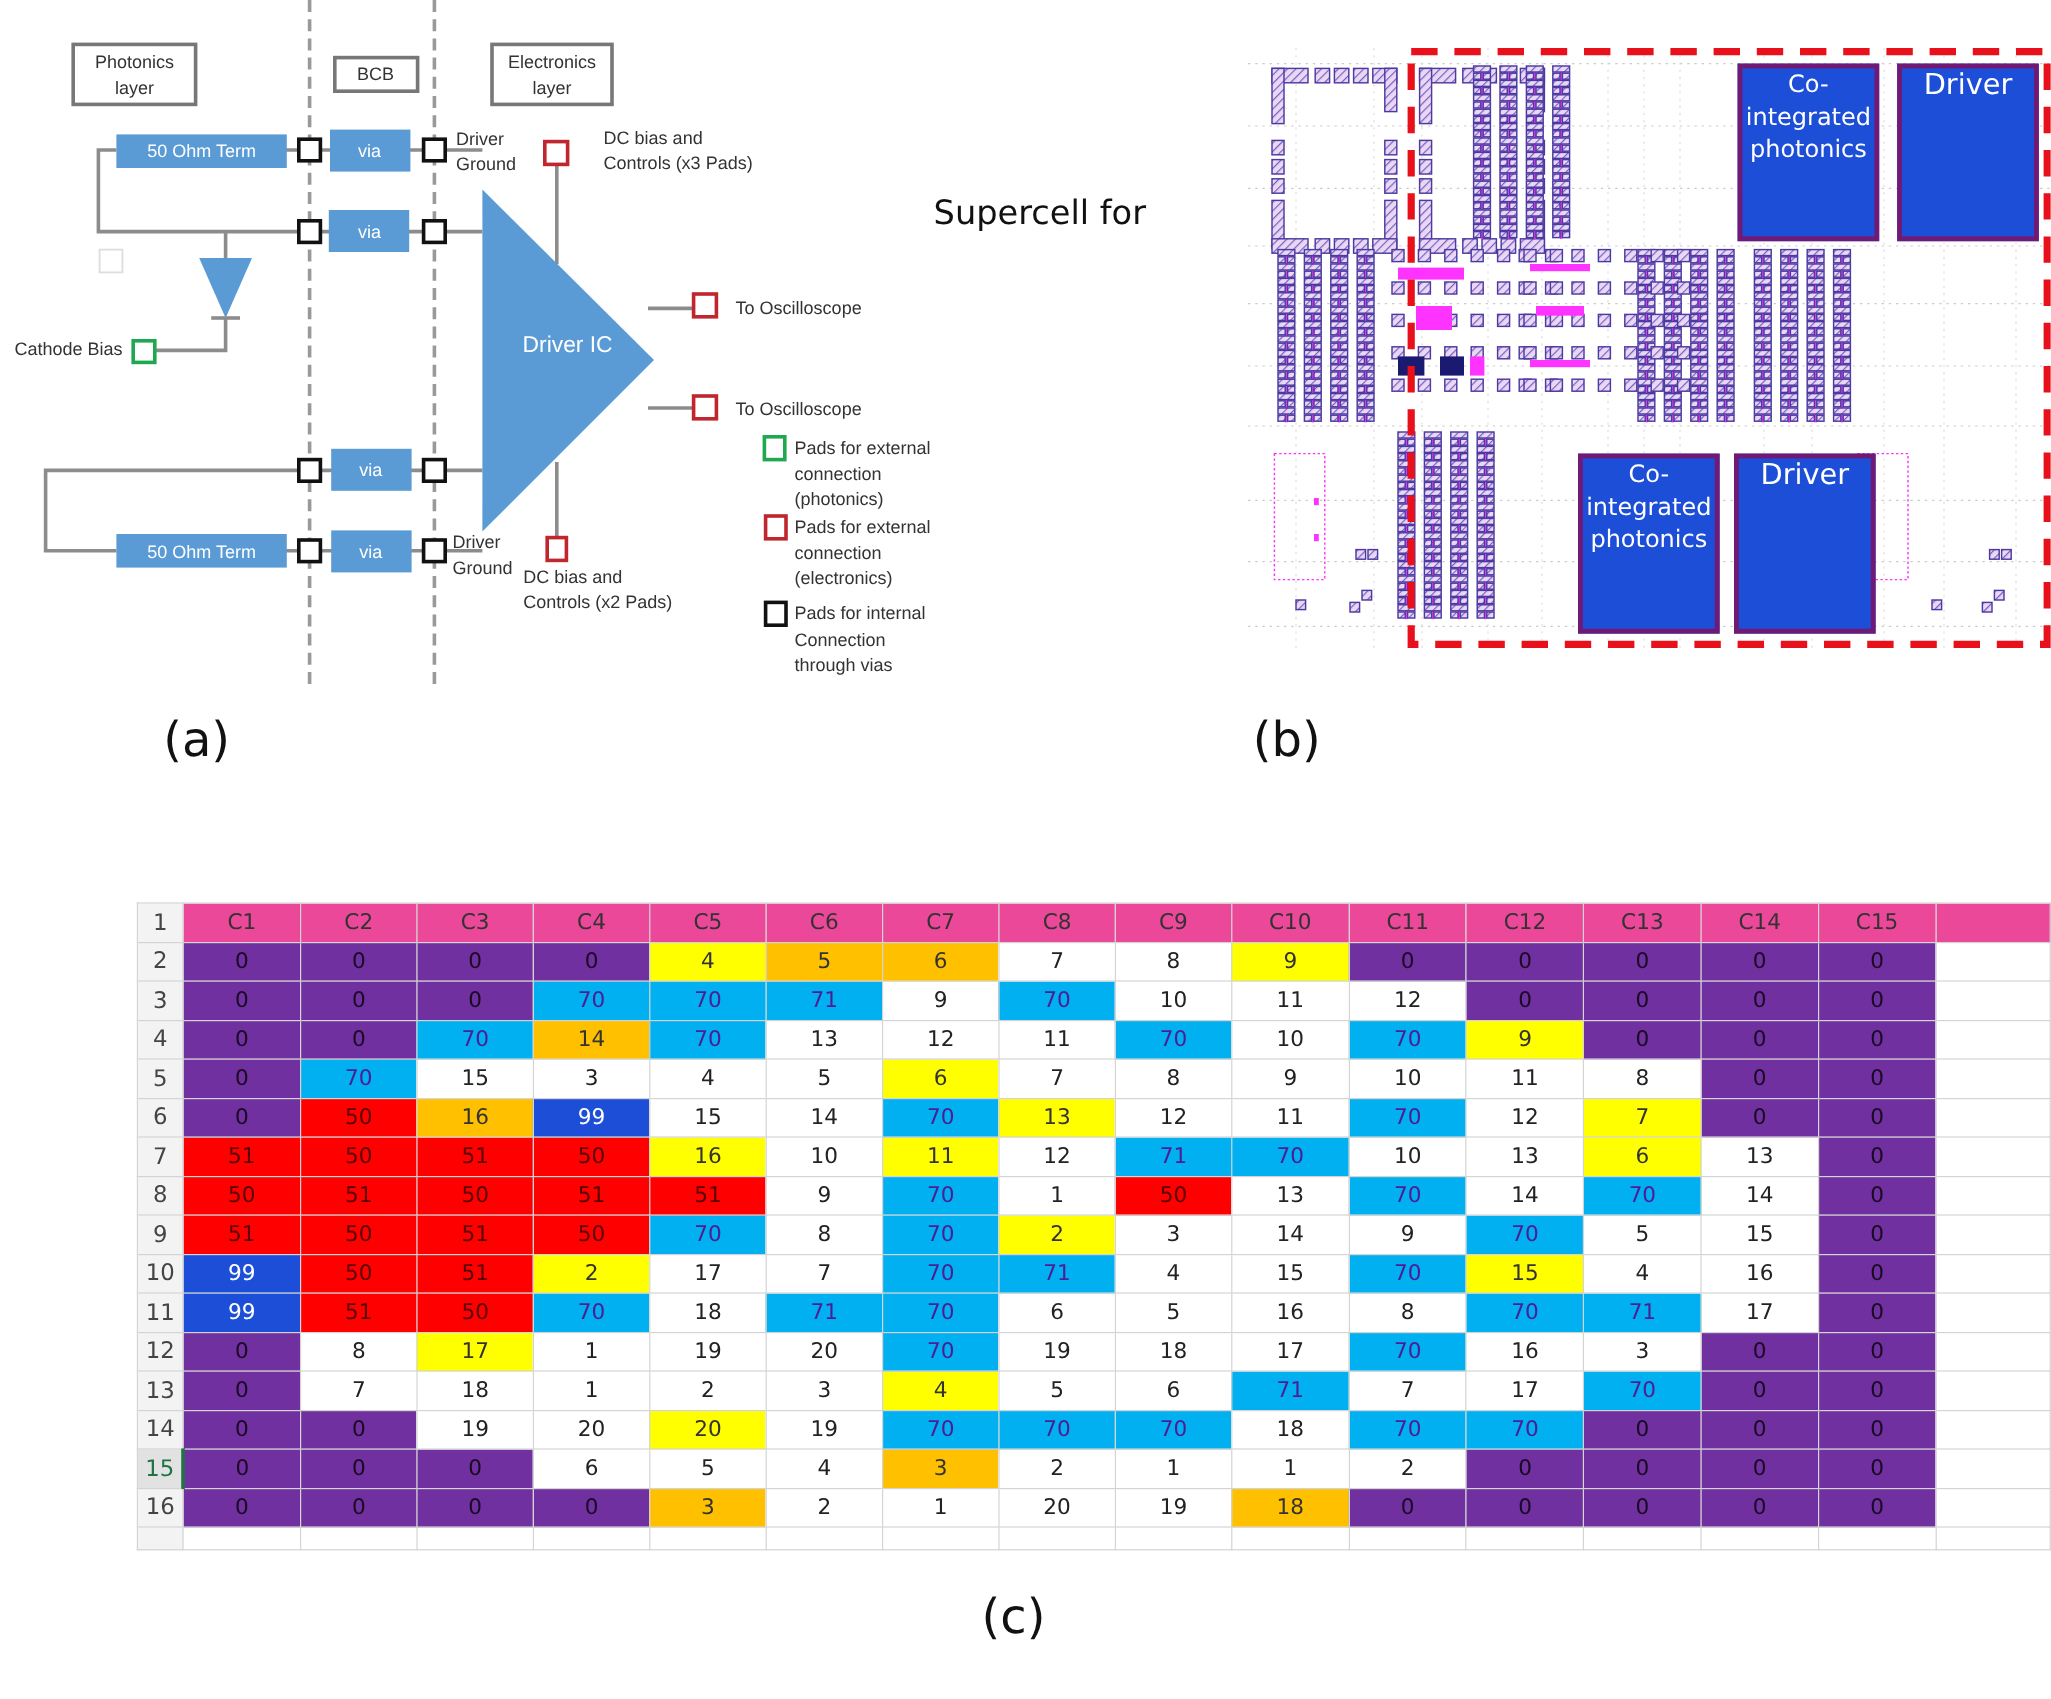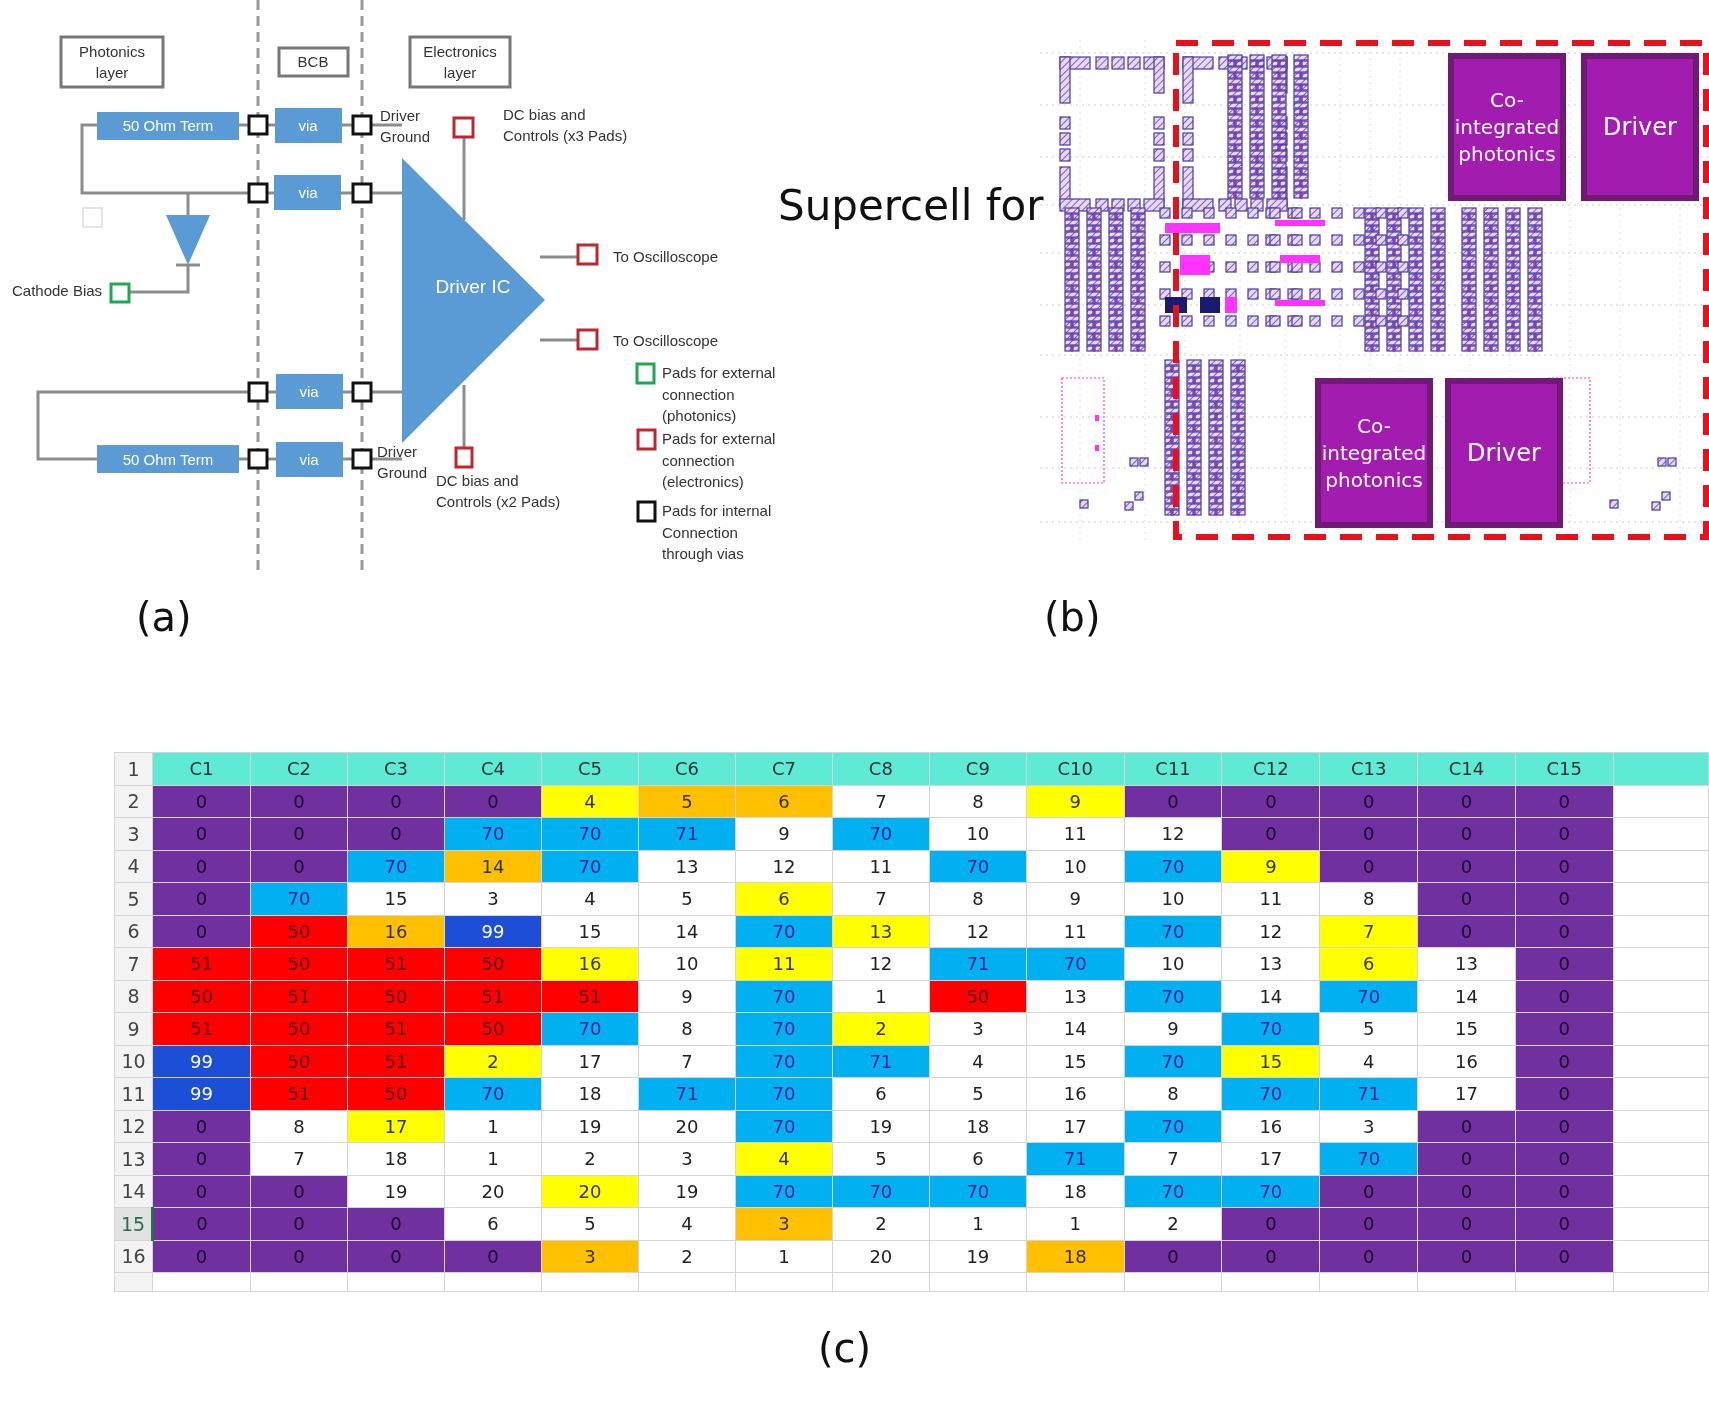--- a/index.html
+++ b/index.html
@@ -3,32 +3,32 @@
 <meta charset="utf-8">
 <style>
   html,body{margin:0;padding:0;background:#fff;}
   body{width:1709px;height:1416px;position:relative;overflow:hidden;font-family:"Liberation Sans",sans-serif;color:#222;}
   .panel-label{position:absolute;font-family:"DejaVu Sans",sans-serif;font-size:40px;color:#111;}
   
   #panel-a{position:absolute;left:0;top:0;width:800px;height:600px;}
   #panel-a svg{position:absolute;left:0;top:0;}
   .svg-text{font-family:"Liberation Sans",sans-serif;fill:#333;}
   
-  #supercell-title{position:absolute;left:778px;top:176px;font-family:"DejaVu Sans",sans-serif;font-size:42px;line-height:60px;color:#111;}
+  #supercell-title{position:absolute;left:778px;top:148px;font-family:"DejaVu Sans",sans-serif;font-size:28px;line-height:60px;color:#111;}
   #layout-area{position:absolute;left:1040px;top:40px;width:669px;height:500px;}
-  .blk{position:absolute;background:#a21caf;border:6px solid #701a75;box-sizing:border-box;color:#fff;display:flex;align-items:center;justify-content:center;text-align:center;font-family:"DejaVu Sans",sans-serif;font-size:20px;line-height:27px;}
+  .blk{position:absolute;background:#1d4ed8;border:4px solid #701a75;box-sizing:border-box;color:#fff;display:flex;align-items:flex-start;justify-content:center;text-align:center;font-family:"DejaVu Sans",sans-serif;font-size:20px;line-height:27px;}
   .blk.drv{font-size:24px;}
   
   #sheet{position:absolute;left:114px;top:752px;}
   table.grid{border-collapse:collapse;table-layout:fixed;font-family:"DejaVu Sans",sans-serif;font-size:18px;}
   table.grid td,table.grid th{height:31.5px;padding:0;text-align:center;border:1px solid #d4d4d4;font-weight:normal;}
   table.grid th.rowh{width:37px;background:#f3f3f3;color:#444;font-size:19px;}
   table.grid th.rowh.sel{color:#217346;border-right:3px solid #217346;background:#e2e2e2;}
   table.grid td{width:101.5px;}
-  table.grid tr.hdr td{background:#5eead4;color:#333;}
+  table.grid tr.hdr td{background:#ec4899;color:#333;}
   td.c-purple{background:#7030a0;color:#1a0a24;border-color:#7030a0;}
   td.c-red{background:#ff0000;color:#5a0000;border-color:#ff0000;}
   td.c-black{background:#1d4ed8;color:#fff;border-color:#000;}
   td.c-blue{background:#00b0f0;color:#4c1d95;border-color:#00b0f0;}
   td.c-yellow{background:#ffff00;color:#333;border-color:#ffff00;}
   td.c-orange{background:#ffc000;color:#333;border-color:#ffc000;}
   td.c-white{background:#fff;color:#222;}
   td.c-empty{background:#fff;}
 </style>
 </head>

